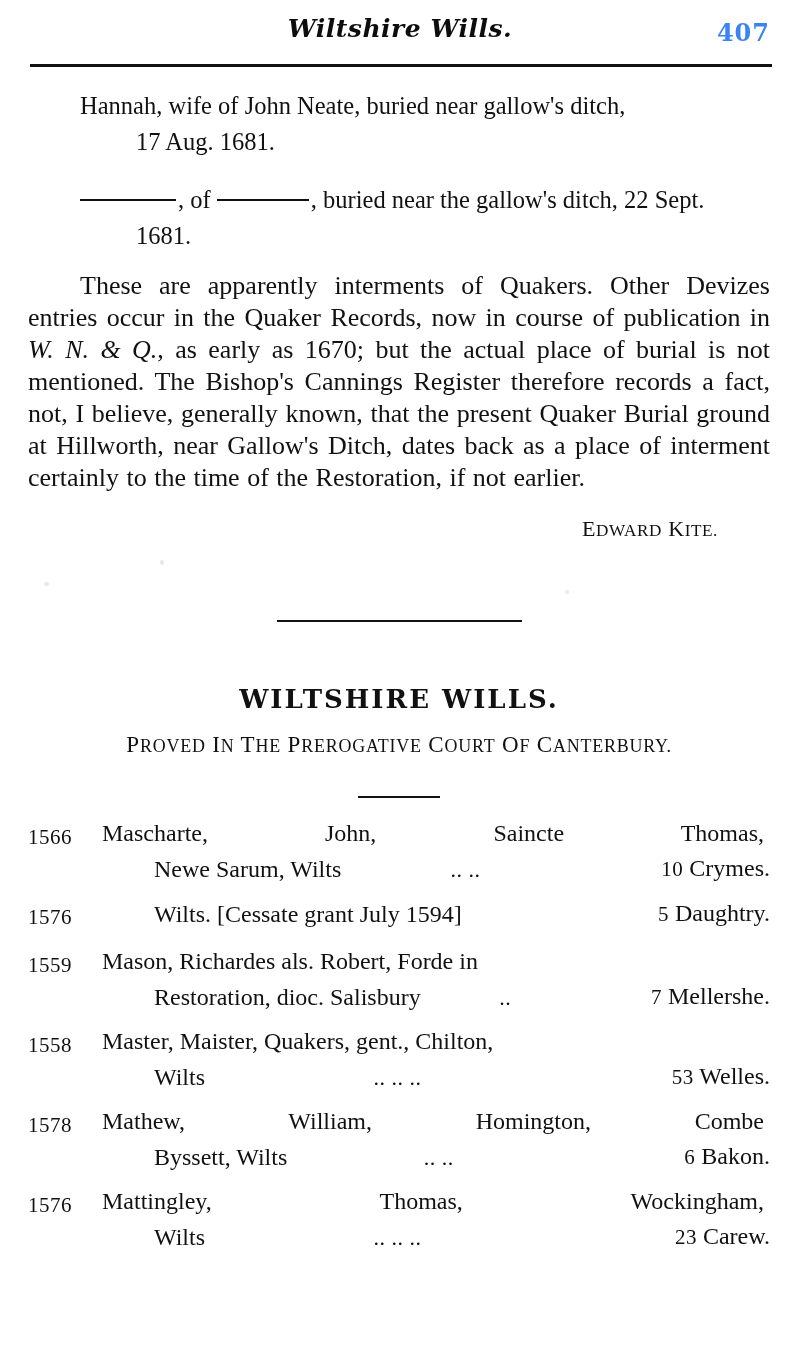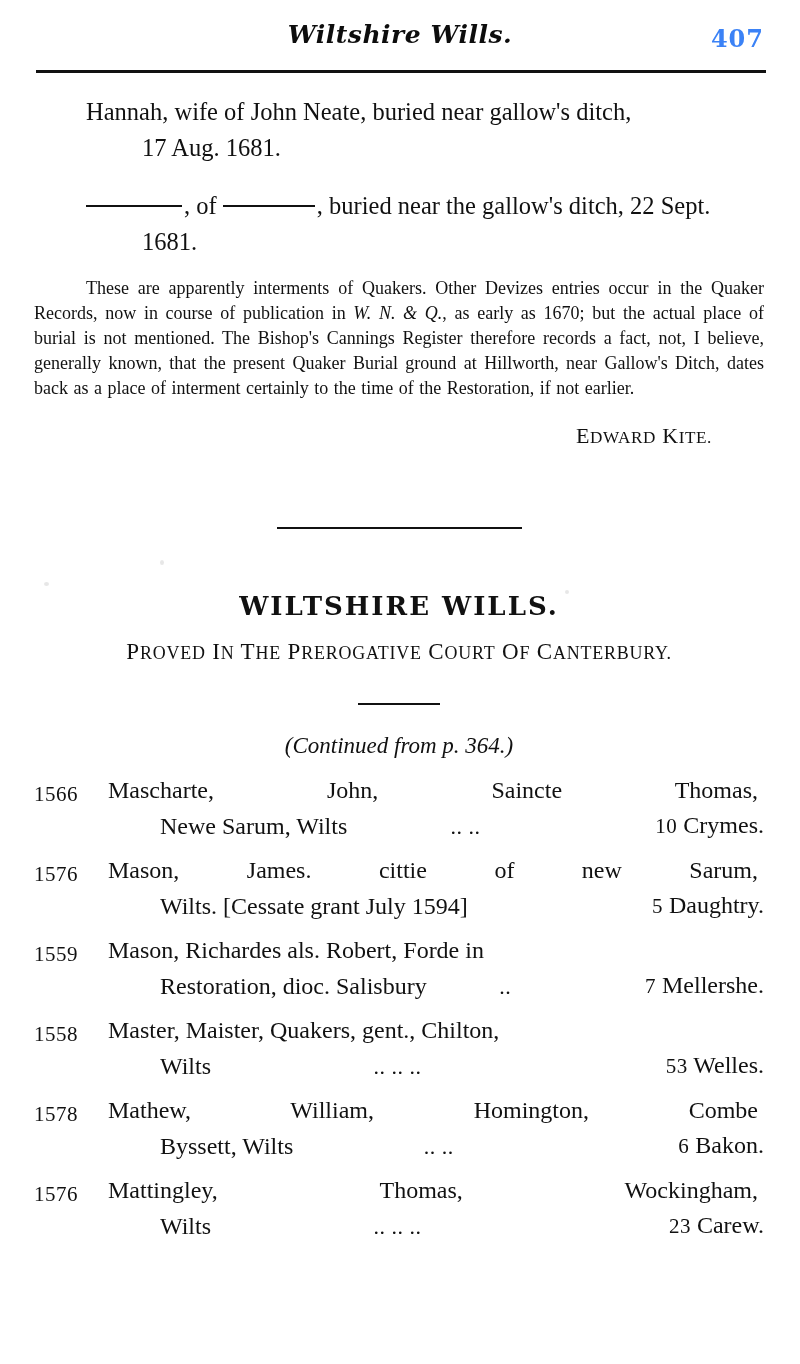--- a/index.html
+++ b/index.html
@@ -12,21 +12,21 @@
     height: 1364px;
     font-family: "Liberation Serif", serif;
     color: #111111;
     position: relative;
     overflow: hidden;
   }
   .page {
     position: relative;
     width: 800px;
     height: 1364px;
-    padding: 6px;
+    padding: 0;
     box-sizing: border-box;
   }
 
   
   .running-head {
     position: relative;
     height: 66px;
   }
   .head-title {
     position: absolute;
@@ -84,22 +84,22 @@
     border-bottom: 2px solid #111;
     vertical-align: 7px;
     margin-right: 2px;
   }
   .dashline.short {
     width: 92px;
   }
 
   .para {
     margin-top: 16px;
-    font-size: 18px;
-    line-height: 25px;
+    font-size: 26px;
+    line-height: 32px;
     text-align: justify;
     text-indent: 52px;
     word-spacing: 1px;
   }
   .para i {
     font-style: italic;
   }
   .signature {
     margin-top: 22px;
     text-align: right;
@@ -255,40 +255,38 @@
       <span class="divider-rule"></span>
     </div>
 
     <div class="section-title">WILTSHIRE WILLS.</div>
     <div class="section-sub"><span style="font-size:1em">P</span><span style="font-size:0.78em">ROVED</span> <span style="font-size:1em">I</span><span style="font-size:0.78em">N</span> <span style="font-size:1em">T</span><span style="font-size:0.78em">HE</span> <span style="font-size:1em">P</span><span style="font-size:0.78em">REROGATIVE</span> <span style="font-size:1em">C</span><span style="font-size:0.78em">OURT</span> <span style="font-size:1em">O</span><span style="font-size:0.78em">F</span> <span style="font-size:1em">C</span><span style="font-size:0.78em">ANTERBURY.</span></div>
 
     <div class="short-rule-wrap">
       <span class="short-rule"></span>
     </div>
 
-    <div class="continued">(Continued from p. 364.)</div>
 
     <div class="wills">
 
       <div class="will-row">
         <div class="will-year">1566</div>
         <div class="will-body">
           <div class="will-name">Mascharte,  John,  Saincte  Thomas,</div>
           <div class="will-second">
             <span class="will-cont">Newe Sarum, Wilts</span>
             <span class="leaders">..            ..</span>
             <span class="will-ref"><span class="num">10</span> <span>Crymes.</span></span>
           </div>
         </div>
       </div>
 
       <div class="will-row">
         <div class="will-year">1576</div>
         <div class="will-body">
-          <div class="will-name">Mason, James. cittie of new Sarum,</div>
           <div class="will-second">
             <span class="will-cont">Wilts.  [Cessate grant July 1594]</span>
             <span class="leaders"></span>
             <span class="will-ref"><span class="num">5</span> <span>Daughtry.</span></span>
           </div>
         </div>
       </div>
 
       <div class="will-row">
         <div class="will-year">1559</div>

